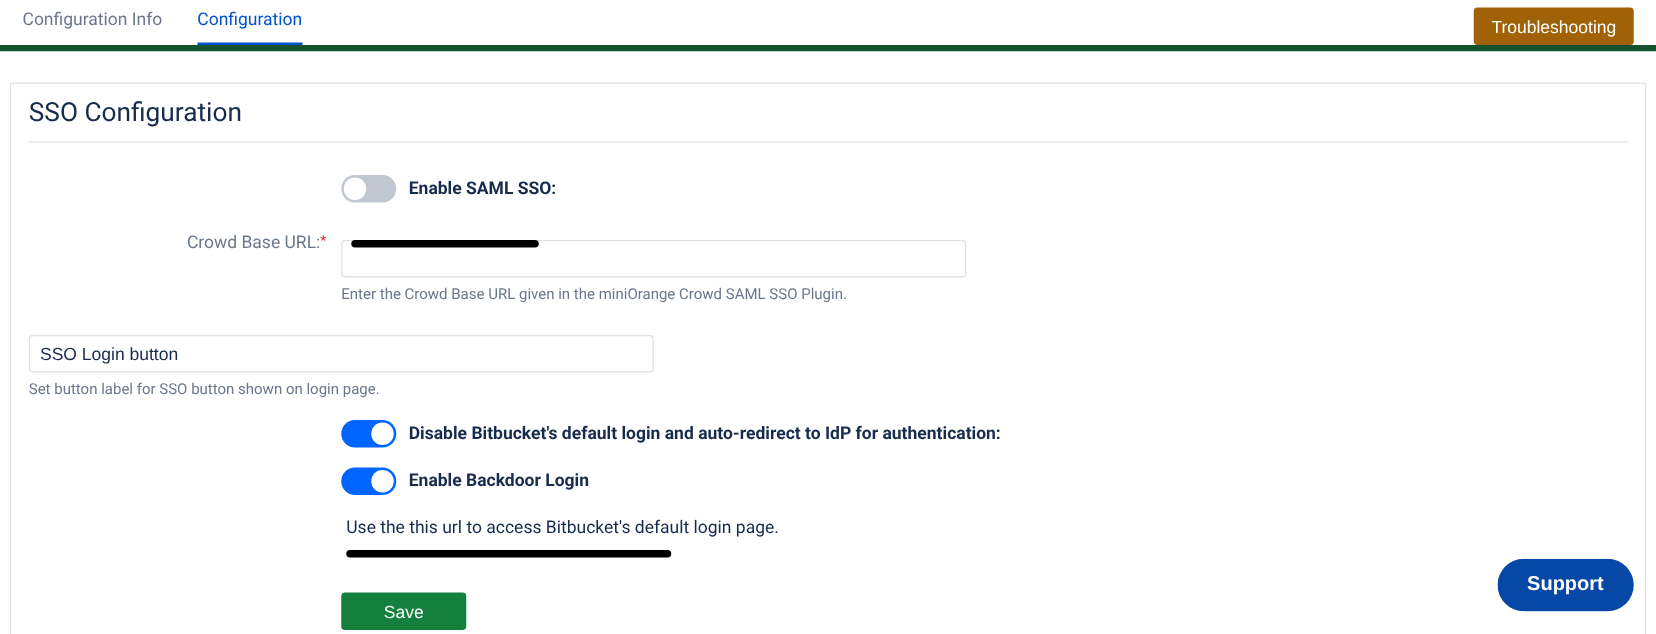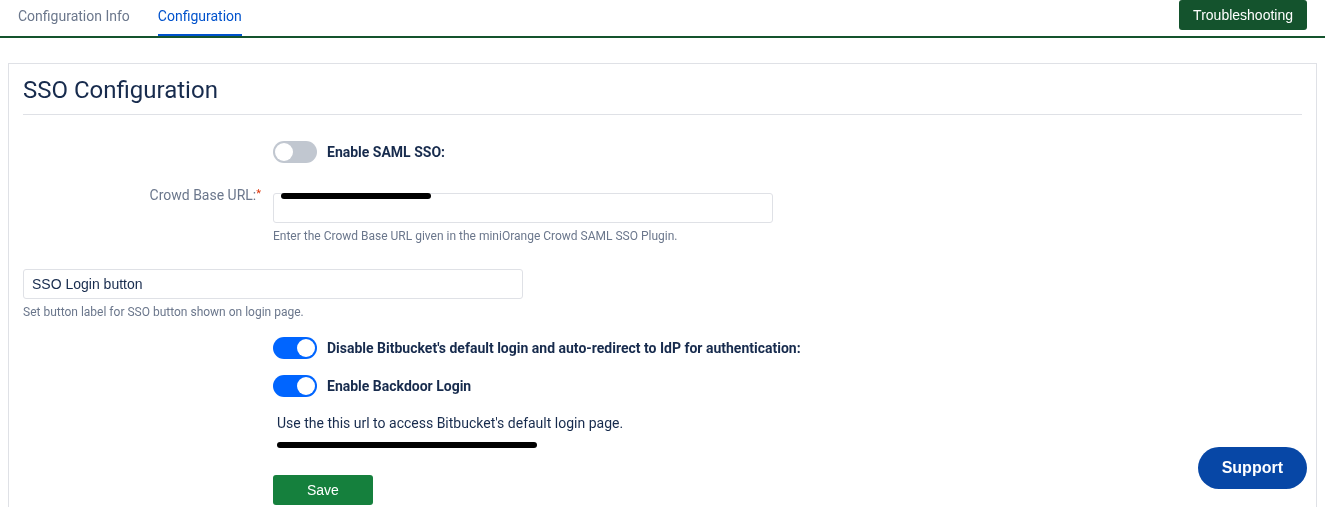--- a/index.html
+++ b/index.html
@@ -5,57 +5,57 @@
     * { box-sizing: border-box; margin: 0; padding: 0; }
     body {
       font-family: -apple-system, BlinkMacSystemFont, 'Segoe UI', Roboto, Arial, sans-serif;
       font-size: 14px;
       color: #172b4d;
       background: #fff;
     }
 
     .tabs-bar {
       display: flex;
-      align-items: flex-start;
+      align-items: flex-end;
       justify-content: space-between;
       padding: 0 18px;
-      border-bottom: 2px solid #14532d;
+      border-bottom: 5px solid #14532d;
     }
     .tabs {
       display: flex;
       gap: 28px;
     }
     .tab {
       padding: 8px 0 10px 0;
       font-size: 14px;
       color: #6b778c;
       cursor: pointer;
       border-bottom: 2px solid transparent;
     }
     .tab.active {
       color: #0052cc;
       border-bottom: 2px solid #0052cc;
     }
     .btn-primary {
-      background: #14532d;
+      background: #a16207;
       color: #fff;
       border: none;
       padding: 7px 14px;
       border-radius: 3px;
       font-size: 14px;
       cursor: pointer;
     }
 
     .panel {
       margin: 25px 8px 8px 8px;
       border: 1px solid #dfe1e6;
       padding: 12px 14px 20px 14px;
     }
     .panel h2 {
-      font-size: 24px;
+      font-size: 21px;
       font-weight: 400;
       color: #172b4d;
       padding-bottom: 10px;
       border-bottom: 1px solid #dfe1e6;
       margin-bottom: 22px;
     }
 
     .form-row {
       display: flex;
       align-items: flex-start;

